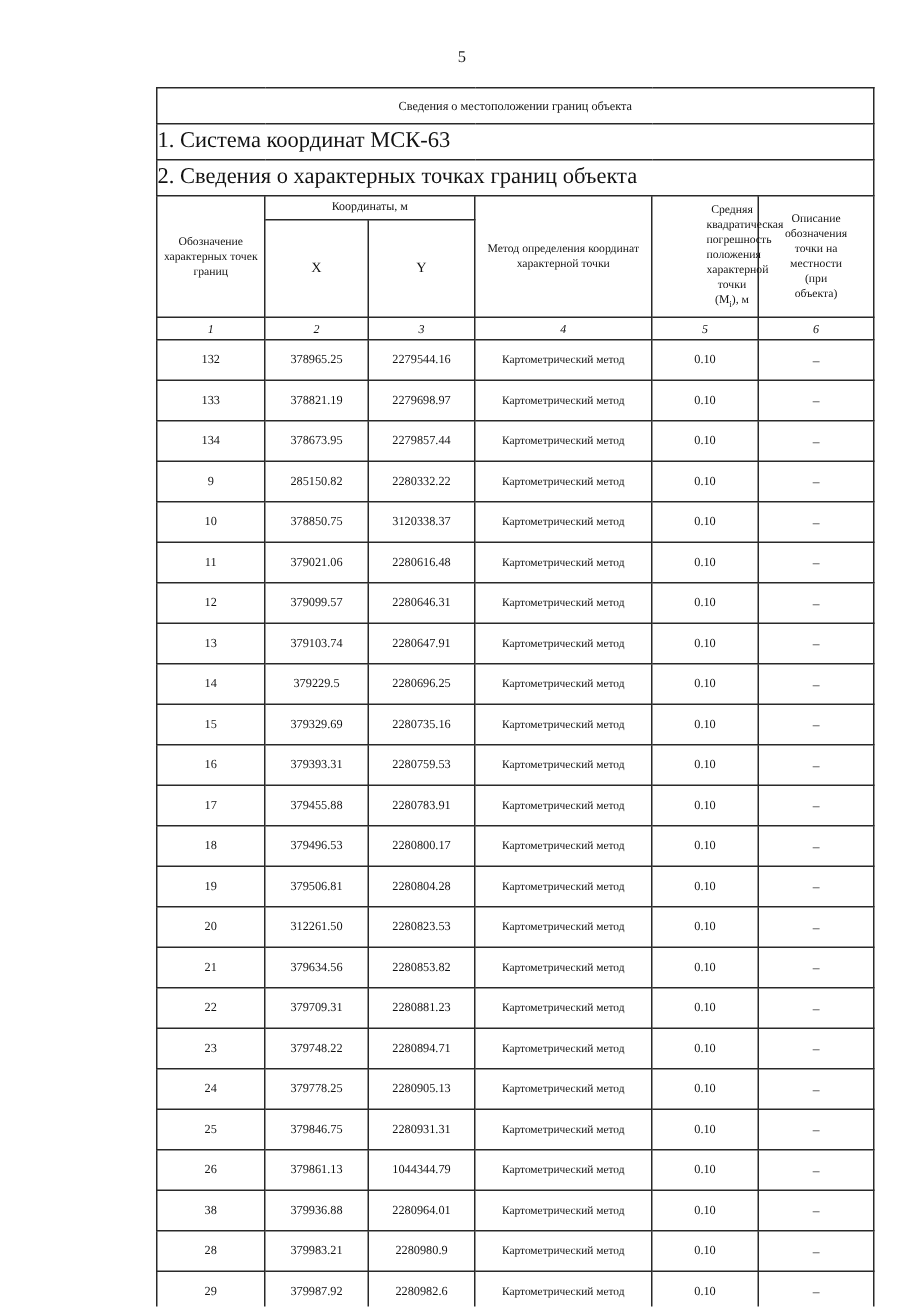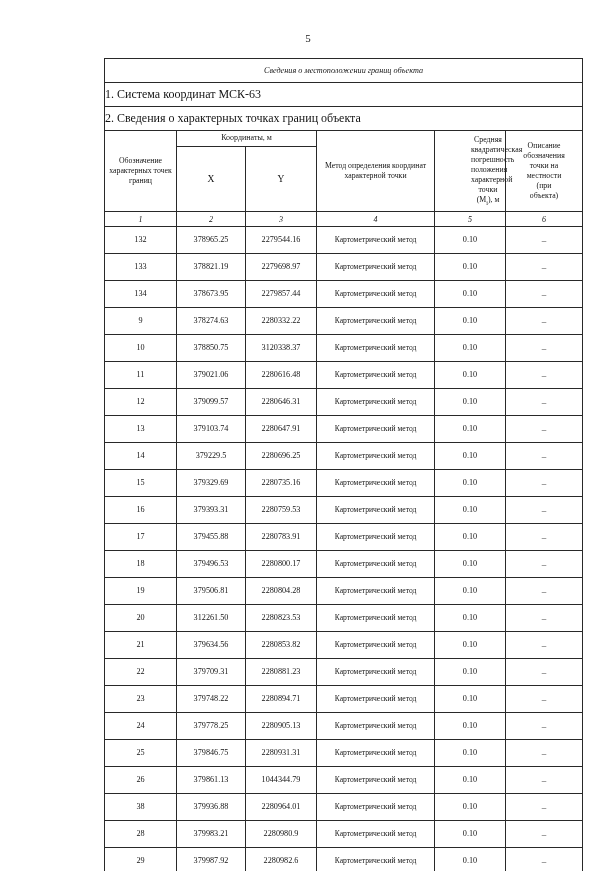--- a/index.html
+++ b/index.html
@@ -53,26 +53,25 @@
     vertical-align: middle;
     font-weight: normal;
   }
 
   
   .banner-center {
     height: 23px;
     text-align: center;
     font-size: 8.2px;
     padding: 0 4px;
-    font-style: italic;
   }
   .banner-left {
     height: 23px;
     text-align: left;
-    font-size: 12px;
+    font-size: 15px;
     padding: 0 0 0 5px;
   }
 
   
   .hdr {
     text-align: center;
     font-size: 7.8px;
     line-height: 1.28;
     padding: 2px 2px;
   }
@@ -209,21 +208,21 @@
         <tr class="data">
           <td>134</td>
           <td>378673.95</td>
           <td>2279857.44</td>
           <td class="method">Картометрический метод</td>
           <td>0.10</td>
           <td class="dash">–</td>
         </tr>
         <tr class="data">
           <td>9</td>
-          <td>378274.63</td>
+          <td>285150.82</td>
           <td>2280332.22</td>
           <td class="method">Картометрический метод</td>
           <td>0.10</td>
           <td class="dash">–</td>
         </tr>
         <tr class="data">
           <td>10</td>
           <td>378850.75</td>
           <td>3120338.37</td>
           <td class="method">Картометрический метод</td>

